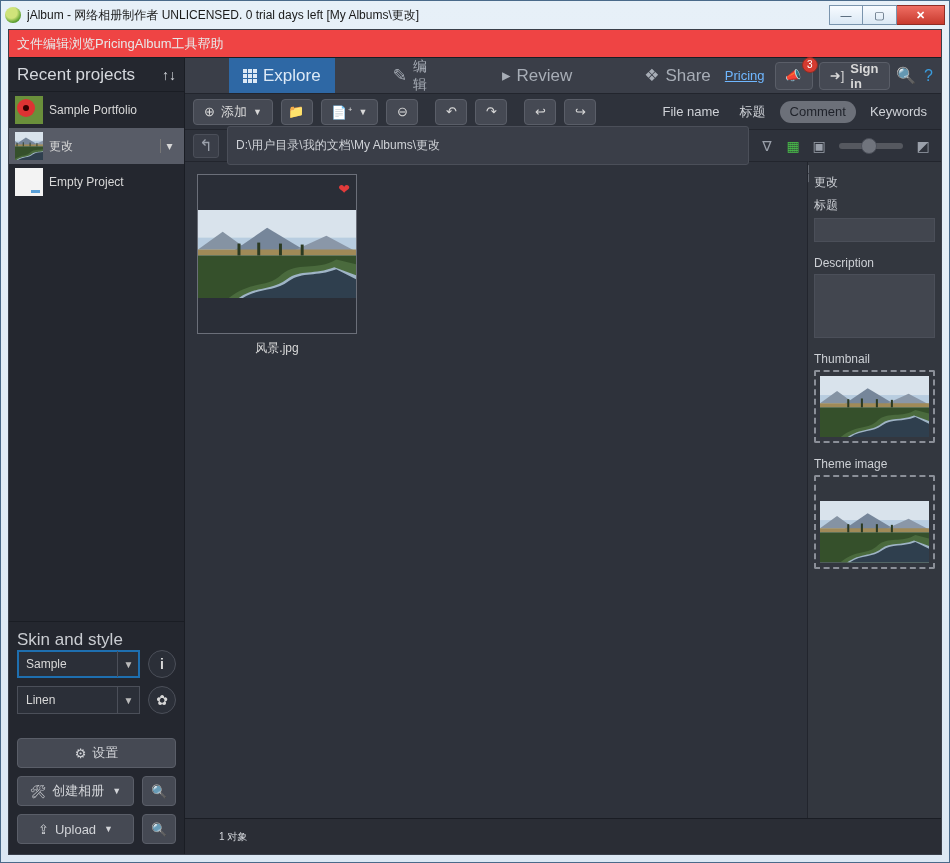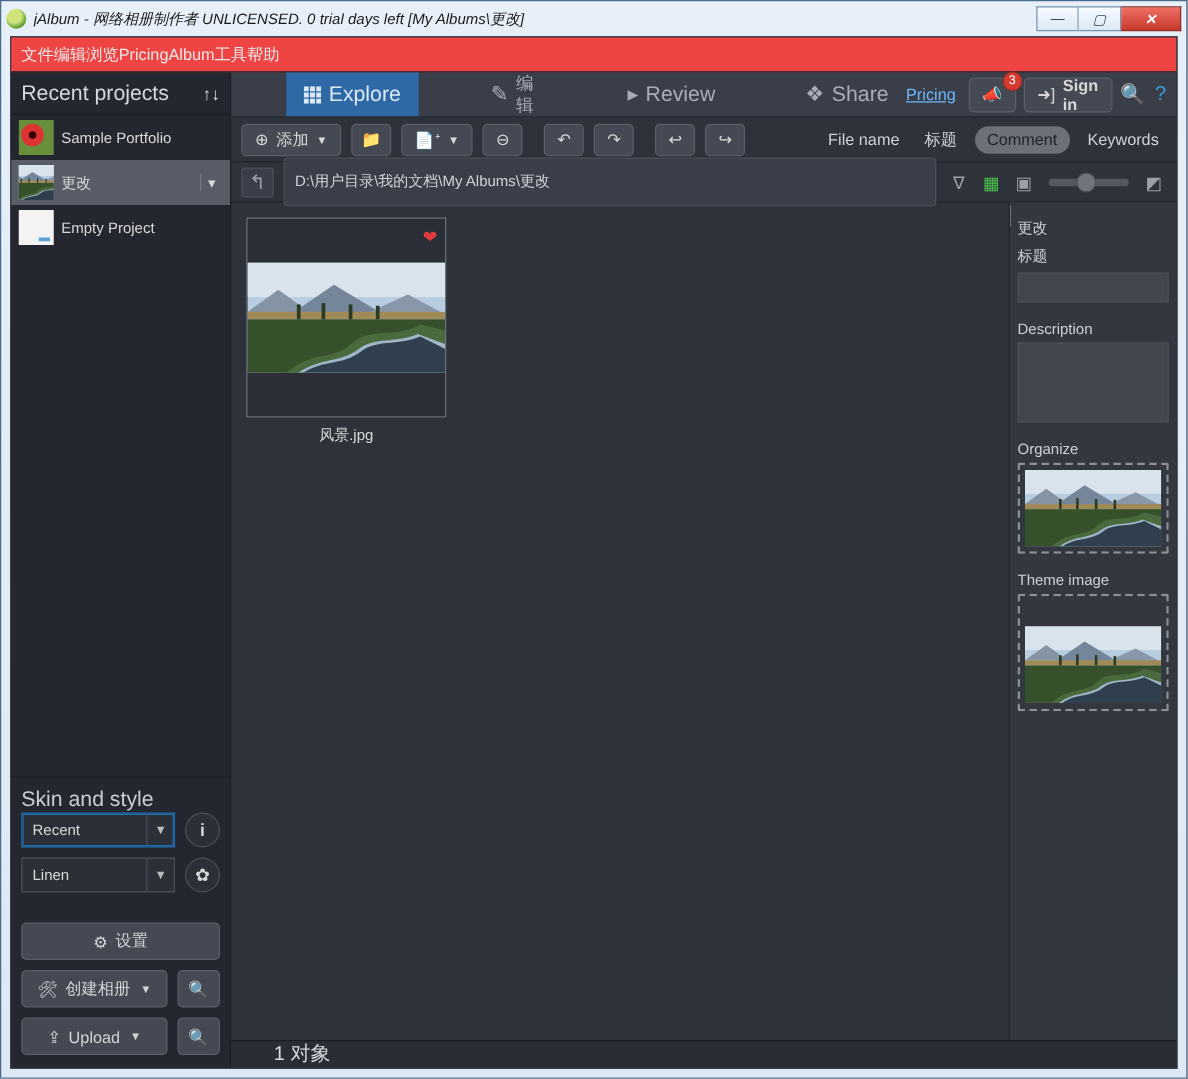--- a/index.html
+++ b/index.html
@@ -1,21 +1,21 @@
 <!DOCTYPE html>
 <html><head>
 <meta charset="utf-8">
 <style>
   * { box-sizing: border-box; margin: 0; padding: 0; }
   html, body { width: 950px; height: 863px; overflow: hidden; font-family: "Segoe UI", "Microsoft YaHei", sans-serif; }
   body { background: #fff; }
 
   
   .window { width: 950px; height: 863px; border: 1px solid #4a6a8a; background: linear-gradient(#e7f0f8, #dce8f4); display: flex; flex-direction: column; }
-  .titlebar { height: 28px; display: flex; align-items: center; padding: 0 4px; font-style: italic; }
+  .titlebar { height: 28px; display: flex; align-items: center; padding: 0 4px; }
   .titlebar .appicon { width: 16px; height: 16px; margin-right: 6px; border-radius: 8px; background: radial-gradient(circle at 40% 35%, #cfe37a 0 40%, #5da031 70%, #2f6d17 100%); display:inline-block; }
   .titlebar .title { font-size: 12px; color: #1a1a1a; flex: 1; white-space: nowrap; overflow: hidden; text-overflow: ellipsis; }
   .winbtns { display: flex; gap: 0; }
   .winbtn { width: 34px; height: 20px; border: 1px solid #7a94ad; background: linear-gradient(#f7fbff,#dbe8f4); display:flex; align-items:center; justify-content:center; cursor:pointer; font-size: 11px; color:#33475a;}
   .winbtn.close { width: 48px; background: linear-gradient(#ef6e63,#c83a2e); border-color:#8e2d25; color:#fff; font-weight:bold;}
   .winbtn + .winbtn { border-left: none; }
 
   
   .frame-inner { flex:1; margin: 0 7px 7px 7px; background:#1e222b; display:flex; flex-direction:column; border:1px solid #3a3f4a; }
 
@@ -95,21 +95,21 @@
   .landscape { width:100%; height:auto; display:block;}
 
   
   .props { width:134px; background:#33373f; border-left:1px solid #22252d; padding:6px 6px 10px 6px; overflow:auto; position:relative;}
   .props .collapse { position:absolute; left:-8px; top:2px; color:#9aa0aa; font-size:11px; line-height:9px; cursor:pointer;}
   .plabel2 { color:#cdd0d5; font-size:12px; margin:6px 0 4px 0;}
   .pval { min-height:24px; background:#42464f; border:1px solid #4b4f59; width:100%; }
   .pval.tall { min-height:64px;}
   .dropzone { border:2px dashed #8b8f98; border-radius:2px; padding:4px; margin-top:4px;}
 
-  .statusbar { height:22px; background:#2a2d35; color:#d5d8dd; font-size:16px; display:flex; align-items:center; padding:0 14px 0 34px; border-top:1px solid #1a1d24;}
+  .statusbar { height:36px; background:#2a2d35; color:#d5d8dd; font-size:10px; display:flex; align-items:center; padding:0 14px 0 34px; border-top:1px solid #1a1d24;}
 
   svg { display:block; }
 </style>
 </head>
 <body>
 
 <svg width="0" height="0" style="position:absolute">
   <defs>
     <g id="landscape">
       <rect width="160" height="90" fill="#b8cde0"></rect>
@@ -189,21 +189,21 @@
             <span class="plabel">Empty Project</span>
           </div>
         </div>
 
         <div class="spacer"></div>
 
         <div class="skinstyle">
           <h3>Skin and style</h3>
           <div class="ss-row">
             <div class="ss-select hl">
-              <span>Recent</span>
+              <span>Sample</span>
               <span class="arrow">▼</span>
             </div>
             <div class="ss-iconbtn">
                 <b>i</b>
               </div>
           </div>
           <div class="ss-row">
             <div class="ss-select">
               <span>Linen</span>
               <span class="arrow">▼</span>
@@ -352,21 +352,21 @@
             </div>
           </div>
 
           <div class="props">
             <div class="collapse">◀<br>◀</div>
             <div class="plabel2">更改</div>
             <div class="plabel2">标题</div>
             <div class="pval"></div>
             <div class="plabel2" style="margin-top:14px">Description</div>
             <div class="pval tall"></div>
-            <div class="plabel2" style="margin-top:14px">Organize</div>
+            <div class="plabel2" style="margin-top:14px">Thumbnail</div>
             <div class="dropzone">
               <svg class="landscape" viewBox="0 0 160 90">
                   <use href="#landscape"></use>
                 </svg>
             </div>
             <div class="plabel2" style="margin-top:14px">Theme image</div>
             <div class="dropzone">
               <div style="height:20px"></div>
               <svg class="landscape" viewBox="0 0 160 90">
                   <use href="#landscape"></use>

